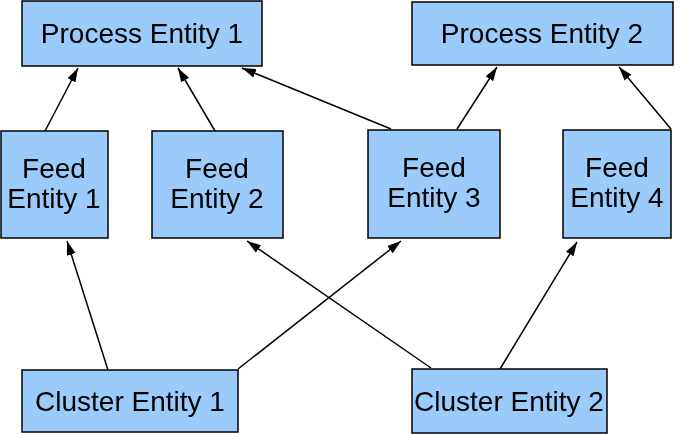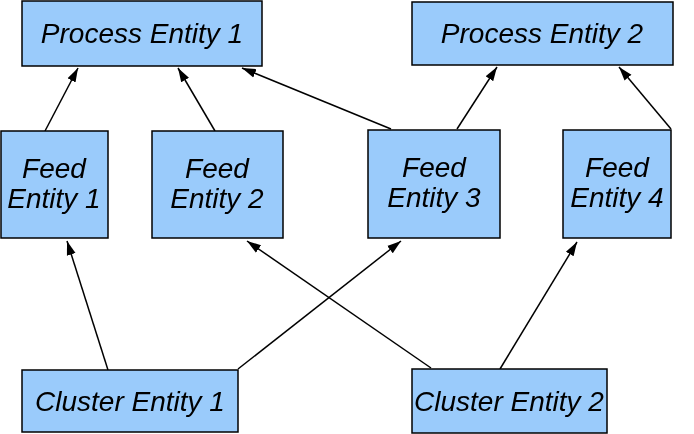--- a/index.html
+++ b/index.html
@@ -2,21 +2,21 @@
 <html><head>
 <meta charset="utf-8">
 <style>
   html, body { margin: 0; padding: 0; }
   body {
     width: 694px; height: 434px;
     background: #ffffff;
     font-family: "Liberation Sans", sans-serif;
     overflow: hidden;
   }
-  .canvas { position: relative; width: 694px; height: 434px; font-style: italic; }
+  .canvas { position: relative; width: 694px; height: 434px; }
   svg { display: block; }
   .node-rect { stroke: #000000; stroke-width: 1.5; }
   .node-label {
     font-family: "Liberation Sans", sans-serif;
     font-size: 28px;
     fill: #000000;
     text-anchor: middle;
   }
   .edge { stroke: #000000; stroke-width: 1.5; fill: none; }
   .arrow-head { fill: #000000; }

